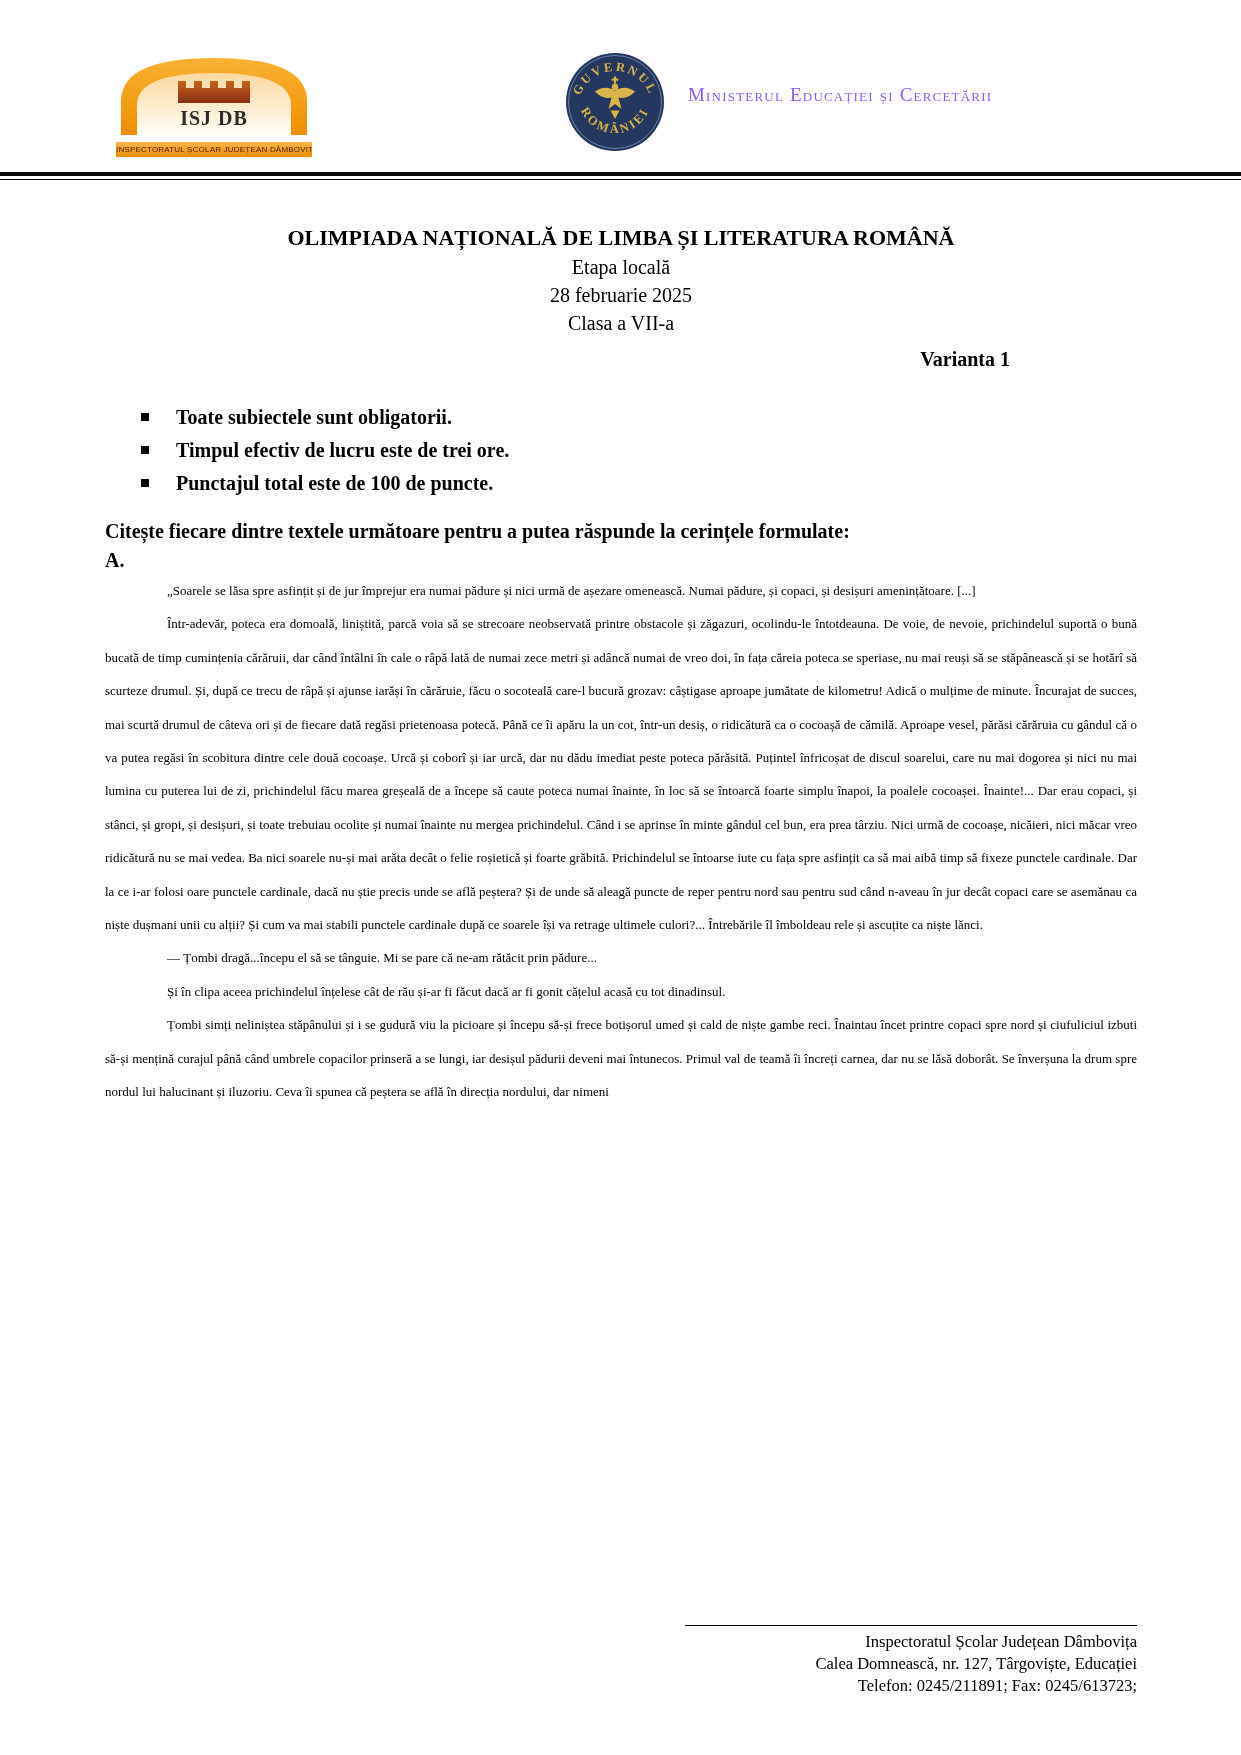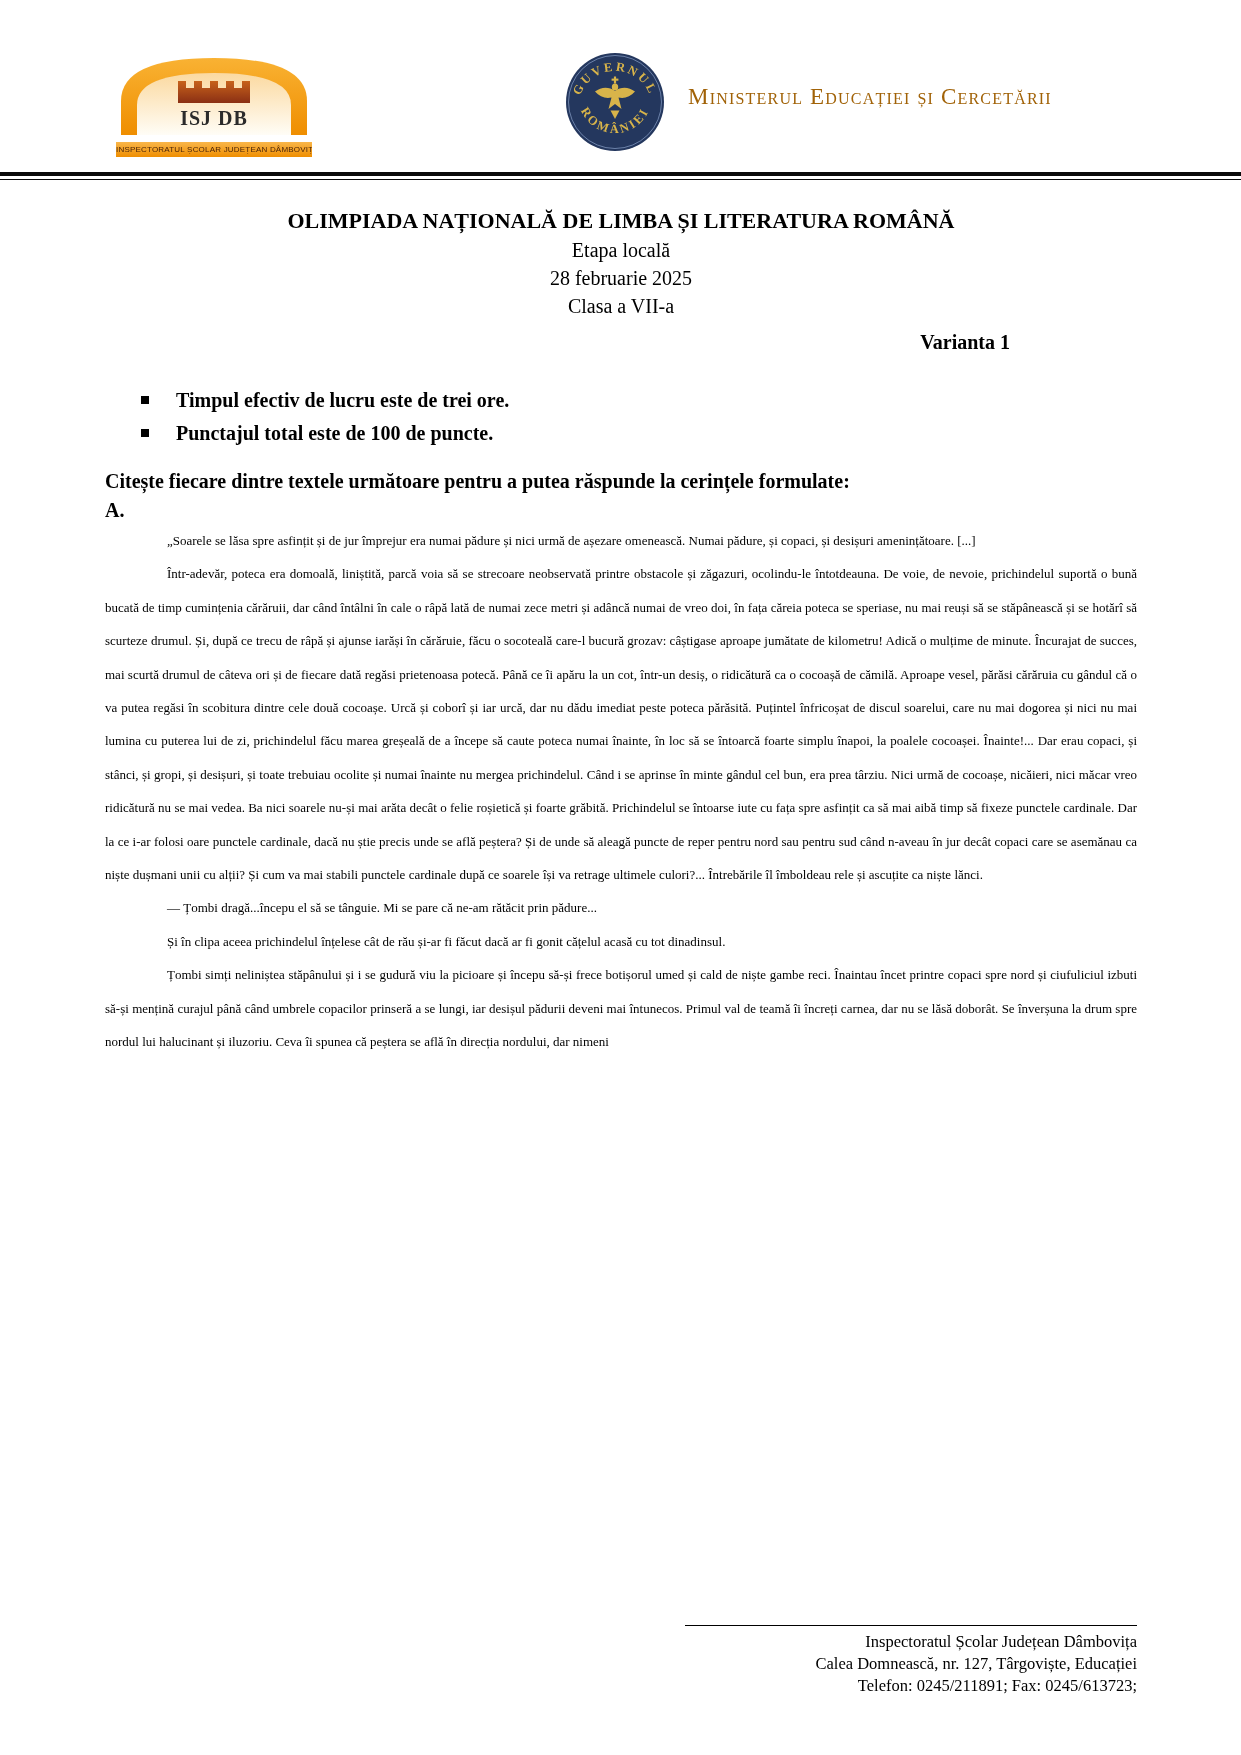--- a/index.html
+++ b/index.html
@@ -27,33 +27,33 @@
     font-family:"Liberation Sans", sans-serif;
     font-size:8px; letter-spacing:0.2px;
     text-align:center; line-height:15px;
     white-space:nowrap; overflow:hidden;
   }
   .gov-logo { position:absolute; left:565px; top:52px; width:100px; height:100px; }
   .ministry {
     position:absolute; left:688px; top:84px;
     font-family:"Liberation Serif", serif;
     font-variant:small-caps;
-    font-size:23px; letter-spacing:1.2px;
-    color:#a16207; white-space:nowrap;
+    font-size:19px; letter-spacing:1.2px;
+    color:#8b5cf6; white-space:nowrap;
   }
   .double-rule { position:absolute; left:0; top:172px; width:1241px; }
   .double-rule .thick { height:3.5px; background:#0a0a0a; }
   .double-rule .thin  { height:1.5px; background:#0a0a0a; margin-top:3px; }
 
   
   .content { position:absolute; left:105px; top:198px; width:1032px; }
   .title {
     text-align:center; font-weight:bold;
     font-size:22px; line-height:30px;
-    margin-top:8px;
+    margin-top:25px;
   }
   .subtitle {
     text-align:center; font-weight:normal;
     font-size:20px; line-height:28px;
   }
   .variant {
     text-align:right; padding-right:127px;
     font-weight:bold; font-size:20px;
     margin-top:8px; line-height:28px;
   }
@@ -137,20 +137,24 @@
   <main class="content">
     <h1 class="title">OLIMPIADA NAȚIONALĂ DE LIMBA ȘI LITERATURA ROMÂNĂ</h1>
     <div class="subtitle">Etapa locală</div>
     <div class="subtitle">28 februarie 2025</div>
     <div class="subtitle">Clasa a VII-a</div>
     <div class="variant">Varianta 1</div>
 
     <ul class="rules">
       <li>
         <span class="bullet"></span>
+        <span>Toate subiectele sunt obligatorii.</span>
+      </li>
+      <li>
+        <span class="bullet"></span>
         <span>Timpul efectiv de lucru este de trei ore.</span>
       </li>
       <li>
         <span class="bullet"></span>
         <span>Punctajul total este de 100 de puncte.</span>
       </li>
     </ul>
 
     <p class="instruction">Citește fiecare dintre textele următoare pentru a putea răspunde la cerințele formulate:</p>
     <p class="section-label">A.</p>

